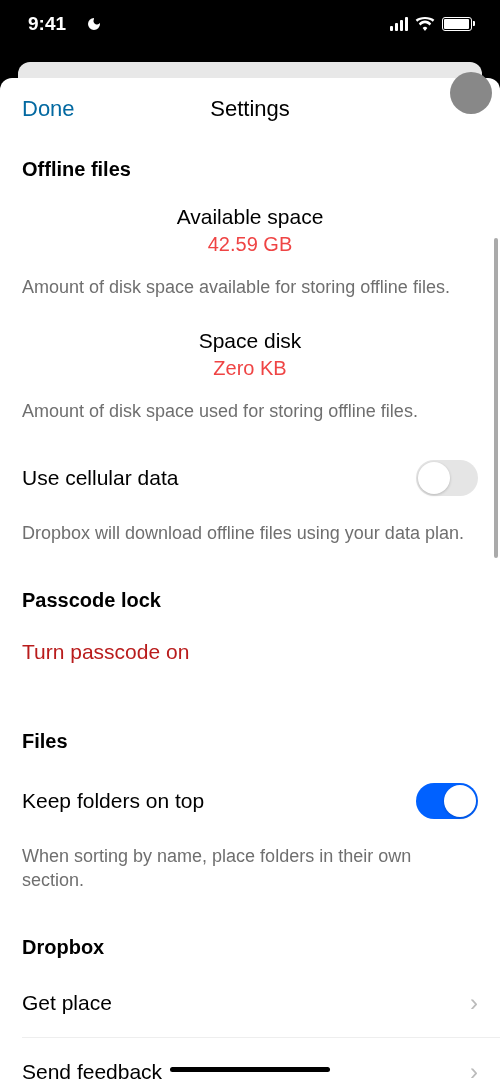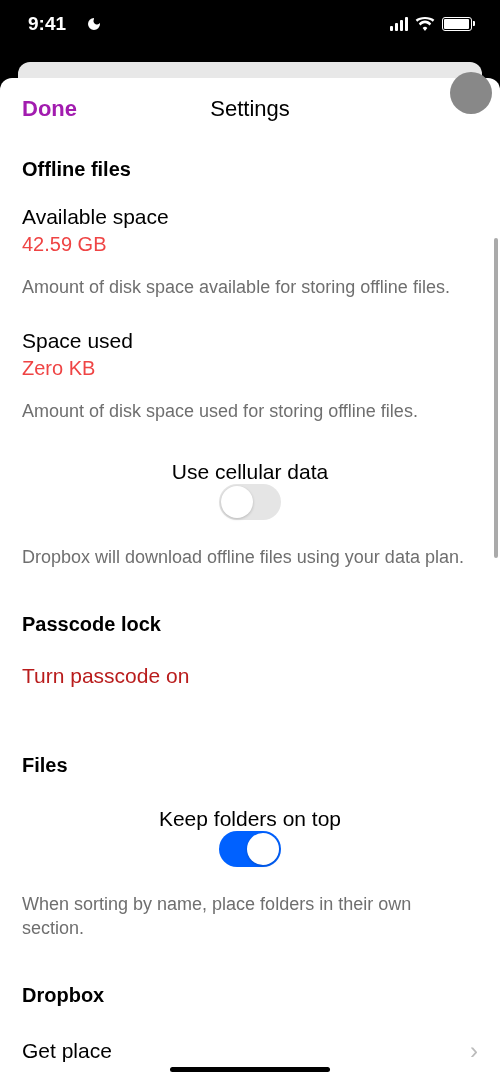--- a/index.html
+++ b/index.html
@@ -106,22 +106,22 @@
       overflow: hidden;
     }
     .nav-header {
       display: flex;
       align-items: center;
       padding: 18px 22px 18px 22px;
       position: relative;
     }
     .done-btn {
       font-size: 22px;
-      font-weight: 700;
-      color: #a21caf;
+      font-weight: 400;
+      color: #0369a1;
     }
     .nav-title {
       position: absolute;
       left: 50%;
       transform: translateX(-50%);
       font-size: 22px;
       font-weight: 400;
       color: #000;
     }
     .content {
@@ -129,20 +129,21 @@
     }
     .section-header {
       font-size: 20px;
       font-weight: 700;
       color: #000;
       padding: 28px 14px 10px 22px;
     }
     .section-header.first { padding-top: 18px; }
     .row {
       padding: 14px 22px 6px 22px;
+      text-align: center;
     }
     .row-title {
       font-size: 21px;
       color: #000;
       font-weight: 400;
     }
     .row-value {
       font-size: 20px;
       color: #ef4444;
       margin-top: 4px;
@@ -151,21 +152,20 @@
       font-size: 18px;
       color: #6f6f6f;
       padding: 14px 22px 16px 22px;
       line-height: 1.3;
     }
     .toggle-row {
       display: flex;
       align-items: center;
       justify-content: space-between;
       padding: 20px 22px 12px 22px;
-      flex-direction: column;
     }
     .toggle-row .row-title { flex: 1; }
     .toggle {
       width: 62px;
       height: 36px;
       border-radius: 18px;
       position: relative;
     }
     .toggle.off { background: #e5e5e5; }
     .toggle.on { background: #0061ff; }
@@ -258,21 +258,21 @@
   <div class="content">
     <div class="section-header first">Offline files</div>
 
     <div class="row">
       <div class="row-title">Available space</div>
       <div class="row-value">42.59 GB</div>
     </div>
     <div class="row-description">Amount of disk space available for storing offline files.</div>
 
     <div class="row">
-      <div class="row-title">Space used</div>
+      <div class="row-title">Space disk</div>
       <div class="row-value">Zero KB</div>
     </div>
     <div class="row-description">Amount of disk space used for storing offline files.</div>
 
     <div class="toggle-row">
       <div class="row-title">Use cellular data</div>
       <div class="toggle off">
         <div class="toggle-knob"></div>
       </div>
     </div>

